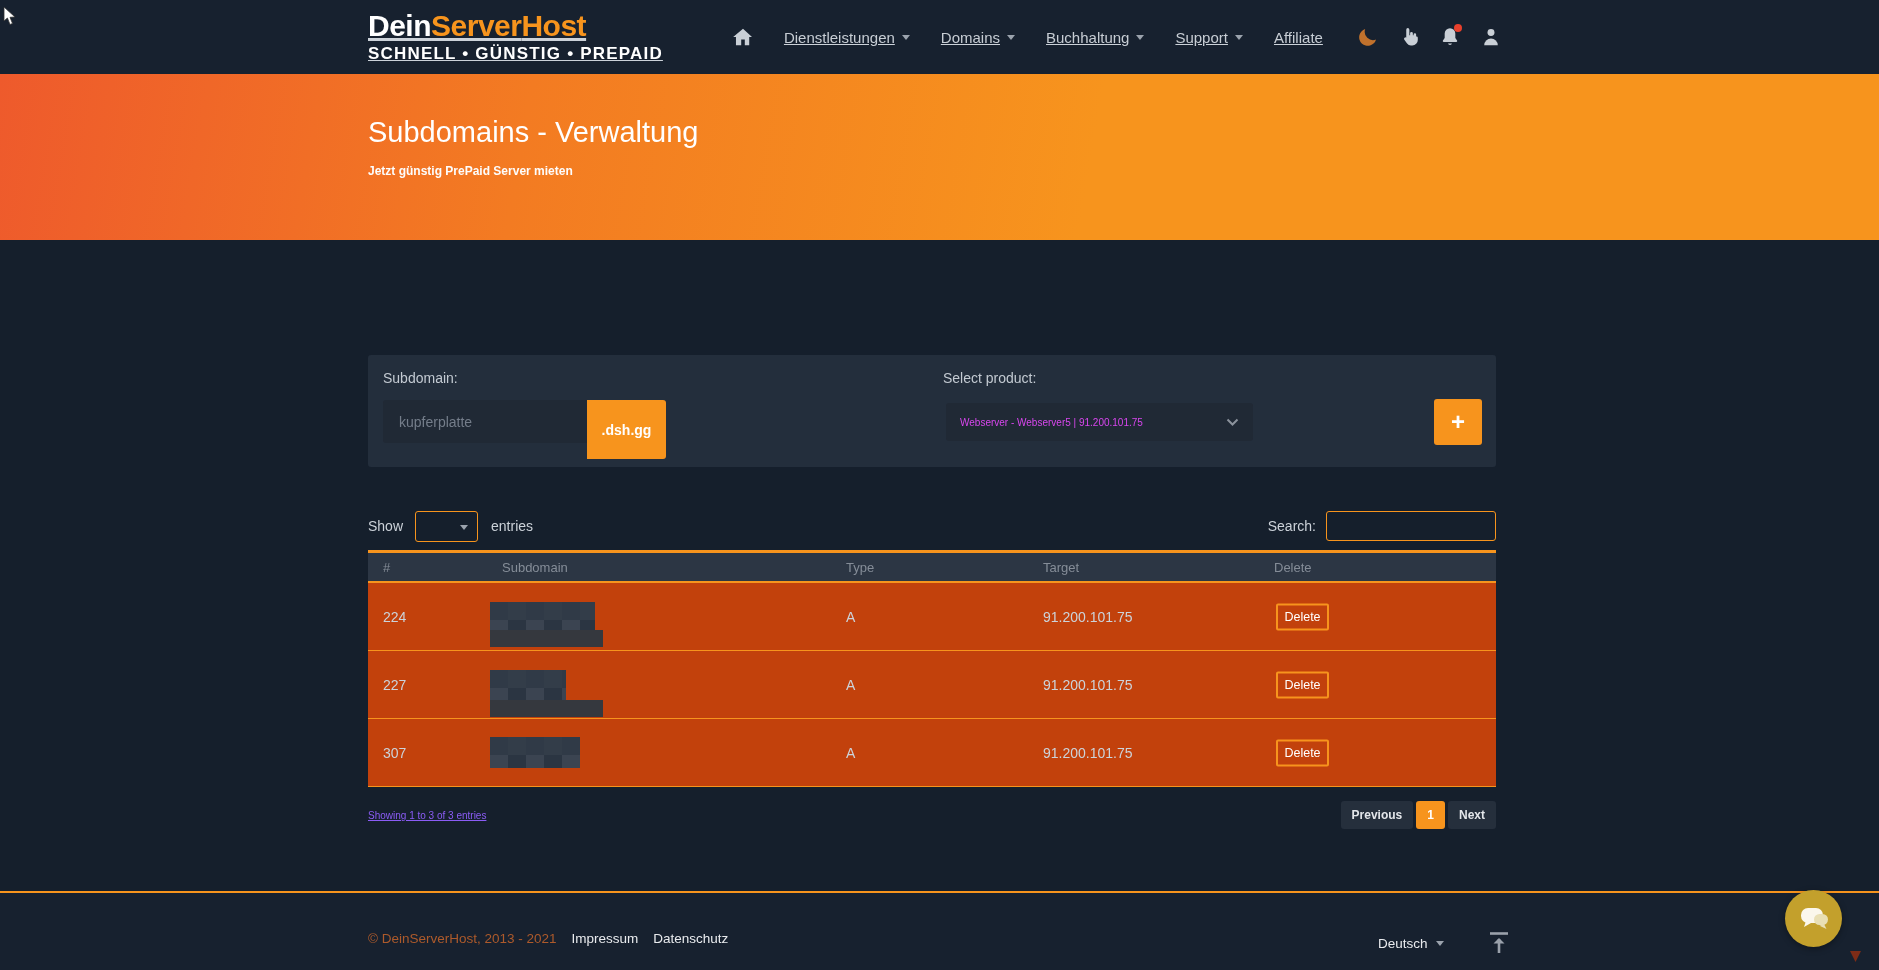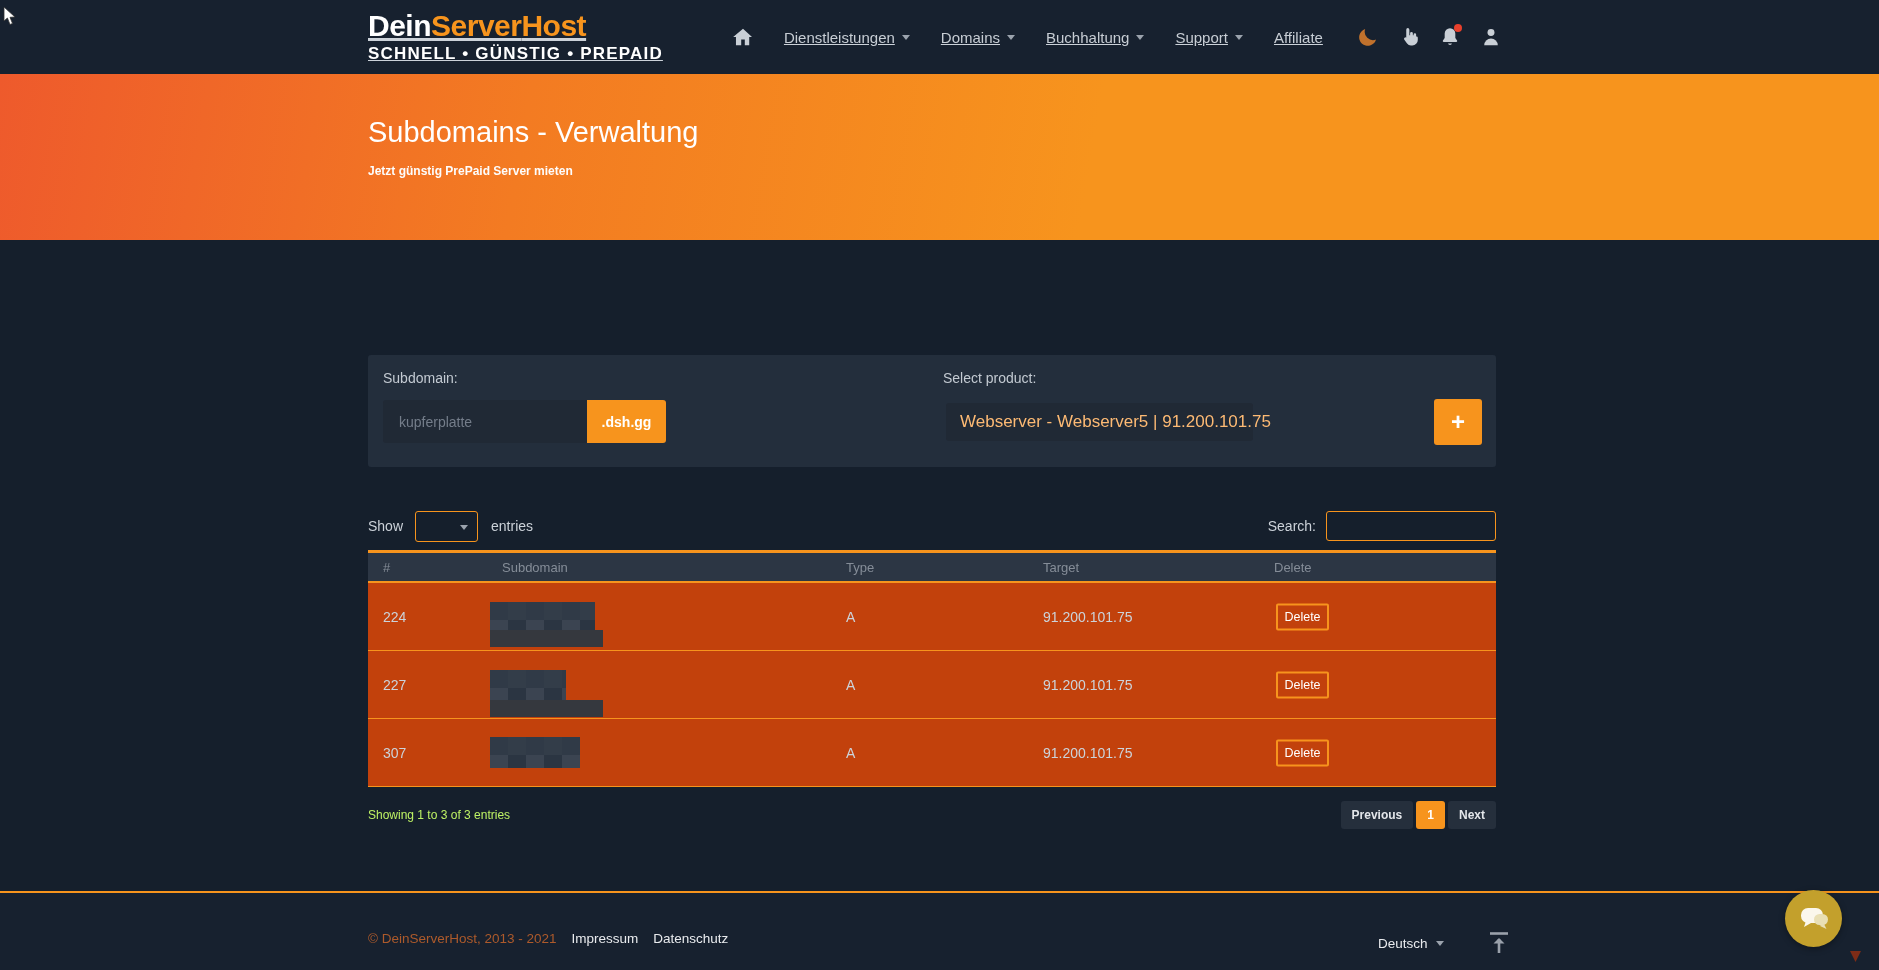--- a/index.html
+++ b/index.html
@@ -41,27 +41,27 @@
               font-family:"Liberation Sans", sans-serif; cursor:pointer; }
   .panel { position:absolute; left:368px; top:115px; width:1128px; height:112px;
            background:#232e3c; border-radius:3px; }
   .form-label { position:absolute; font-size:14px; color:#c3cad2; }
   .lbl-sub { left:15px; top:15px; }
   .lbl-prod { left:575px; top:15px; }
   .input-group { position:absolute; left:15px; top:45px; display:flex; height:43px; }
   .sub-input { width:204px; height:43px; background:#202935; border:none; border-radius:3px 0 0 3px;
                color:#dfe3e8; font-size:14px; padding:0 16px; font-family:"Liberation Sans", sans-serif; }
   .sub-input::placeholder { color:#747d8a; }
-  .suffix { width:79px; height:43px; background:#f7941d; color:#ffffff; font-size:14px;
+  .suffix { width:79px; height:59px; background:#f7941d; color:#ffffff; font-size:14px;
             font-weight:bold; display:flex; align-items:center; justify-content:center;
             border-radius:0 3px 3px 0; }
   .prod-select { position:absolute; left:578px; top:48px; width:307px; height:38px;
                  background:#202935; border-radius:3px; display:flex; align-items:center;
                  padding:0 14px; cursor:pointer; }
-  .prod-select .val { font-size:17px; color:#fdba74; flex:1; white-space:nowrap; }
+  .prod-select .val { font-size:10px; color:#d946ef; flex:1; white-space:nowrap; }
   .add-btn { position:absolute; left:1066px; top:44px; width:48px; height:46px;
              background:#f7941d; border:none; border-radius:3px; color:#ffffff;
              font-size:24px; font-weight:bold; cursor:pointer; line-height:1;
              font-family:"Liberation Sans", sans-serif; }
   
   .controls { position:absolute; left:368px; top:268px; width:1128px; height:36px;
               display:flex; align-items:center; font-size:14px; color:#ccd2d9; }
   .show-select { width:63px; height:31px; border:1px solid #f7941d; border-radius:3px;
                  margin:0 13px 0 12px; position:relative; cursor:pointer; background:transparent; }
   .show-select .caret { position:absolute; right:9px; top:13px; }
@@ -82,21 +82,21 @@
             background:conic-gradient(#333d49 0 25%, #2b3542 0 50%, #3b4451 0 75%, #303a47 0);
             background-size:36px 36px; }
   .strip { position:absolute; left:122px; width:113px; height:17px; background:#35383e; z-index:3; }
   .del-btn { position:absolute; left:908px; top:50%; transform:translateY(-50%);
              width:53px; height:27px; background:transparent; border:2px solid #f7941d;
              border-radius:2px; color:#ffffff; font-size:12.5px; cursor:pointer;
              font-family:"Liberation Sans", sans-serif; }
   
   .tfoot { position:absolute; left:368px; top:560px; width:1128px; height:30px;
            display:flex; align-items:center; }
-  .summary { font-size:12px; color:#bef264; }
+  .summary { font-size:10px; color:#8b5cf6;text-decoration:underline; }
   .pagination { margin-left:auto; display:flex; gap:3px; }
   .page-btn { padding:7px 11px; background:#252f3c; border-radius:3px; font-size:12px;
               font-weight:bold; color:#e3e6ea; cursor:pointer; }
   .page-btn.current { background:#f7941d; color:#ffffff; }
   
   .footer-line { height:2px; background:#f7941d; }
   .footer { position:relative; height:77px; background:#17212f; }
   .f-left { position:absolute; left:368px; top:38px; display:flex; align-items:center;
             gap:15px; font-size:13.5px; }
   .copyright { color:#ad5a2b; }

